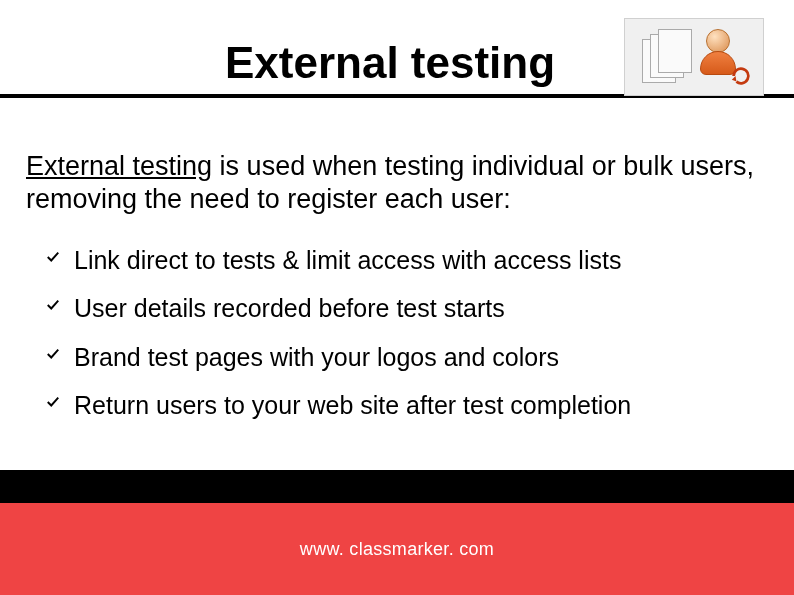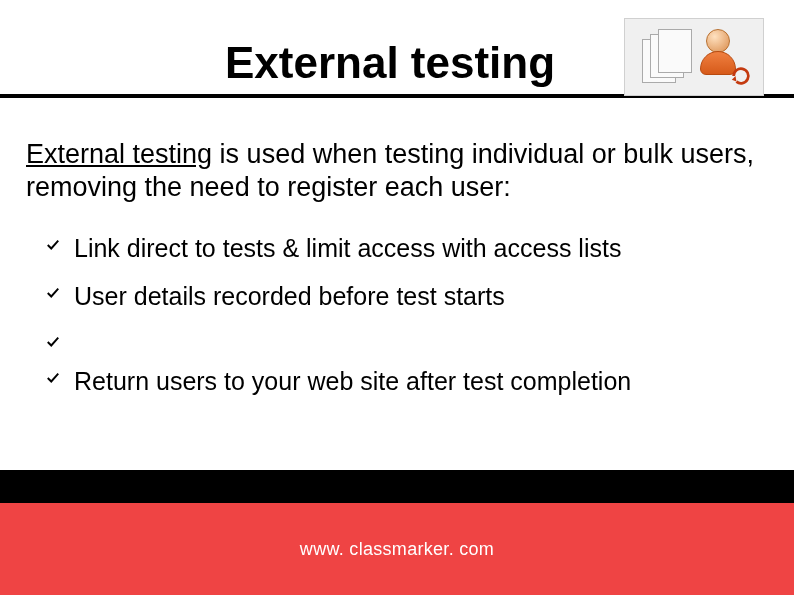--- a/index.html
+++ b/index.html
@@ -82,20 +82,21 @@
     position: absolute;
     bottom: -2px;
     right: -6px;
     width: 22px;
     height: 22px;
   }
   .person-arrow svg { width: 100%; height: 100%; }
 
   .content {
     padding: 40px 30px 0 26px;
+    margin-top: 12px;
   }
   .intro {
     font-size: 27px;
     line-height: 1.22;
     color: #000;
     margin-bottom: 28px;
   }
   .intro-em {
     text-decoration: underline;
   }
@@ -189,20 +190,21 @@
           </svg>
         </span>
       <span class="bullet-text">User details recorded before test starts</span>
     </li>
     <li>
       <span class="check">
           <svg viewBox="0 0 16 16">
             <path d="M2 8 L6 12 L14 3" fill="none" stroke="#000" stroke-width="2.2"></path>
           </svg>
         </span>
+      <span class="bullet-text">Brand test pages with your logos and colors</span>
     </li>
     <li>
       <span class="check">
           <svg viewBox="0 0 16 16">
             <path d="M2 8 L6 12 L14 3" fill="none" stroke="#000" stroke-width="2.2"></path>
           </svg>
         </span>
       <span class="bullet-text">Return users to your web site after test completion</span>
     </li>
   </ul>

